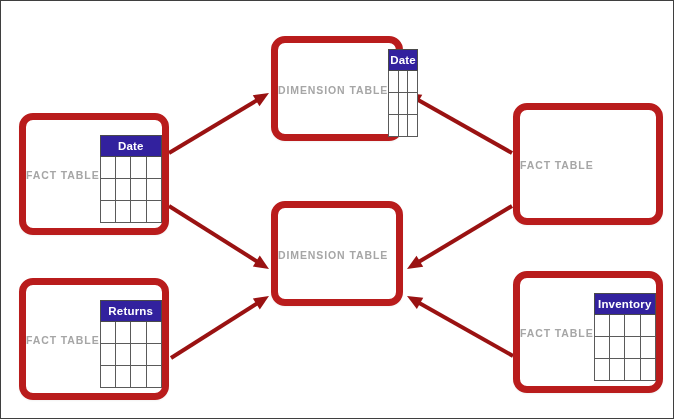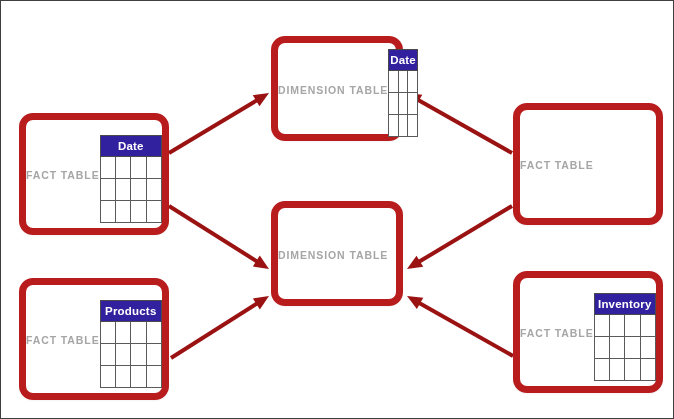--- a/index.html
+++ b/index.html
@@ -133,21 +133,21 @@
               <td class="cell"></td>
             </tr>
           </tbody>
         </table>
       </div>
       <div class="card" style="left: 18px; top: 277px; width: 150px; height: 122px;">
         <div class="card-kind">FACT TABLE</div>
         <table class="tbl w4">
           <thead>
             <tr>
-              <td class="hdr-cell" colspan="4">Products</td>
+              <td class="hdr-cell" colspan="4">Returns</td>
             </tr>
           </thead>
           <tbody>
             <tr>
               <td class="cell"></td>
               <td class="cell"></td>
               <td class="cell"></td>
               <td class="cell"></td>
             </tr>
             <tr>

